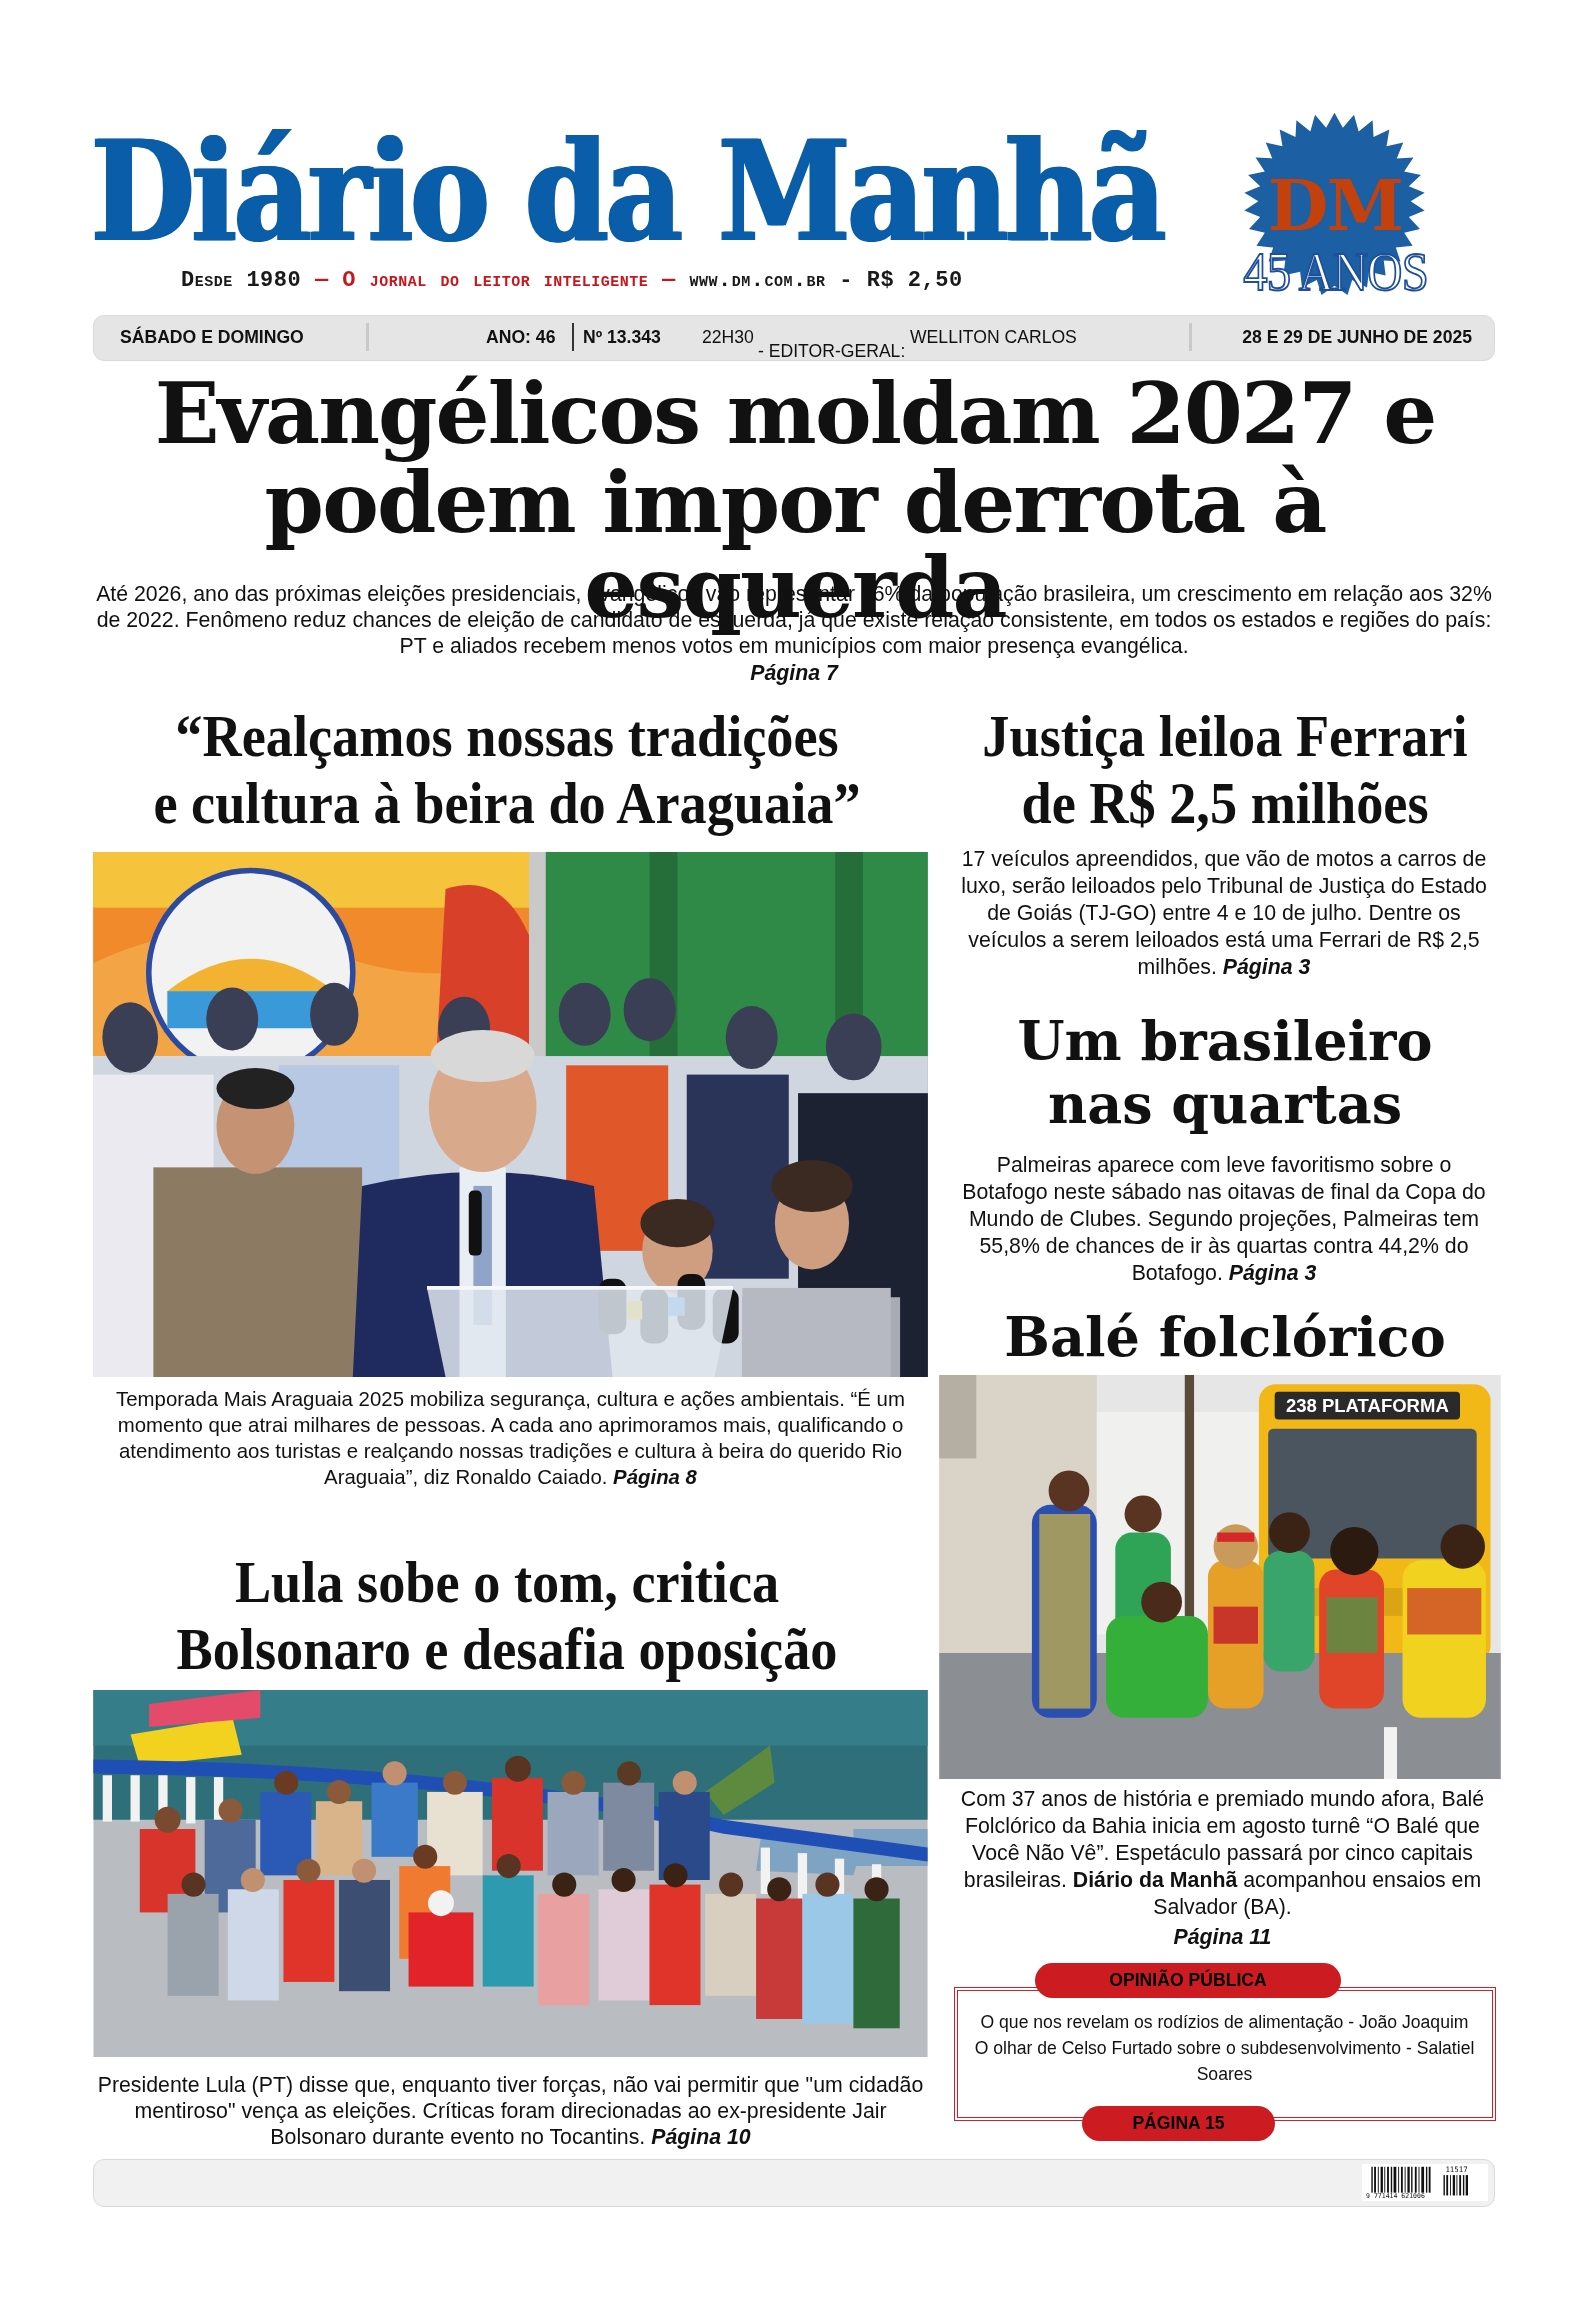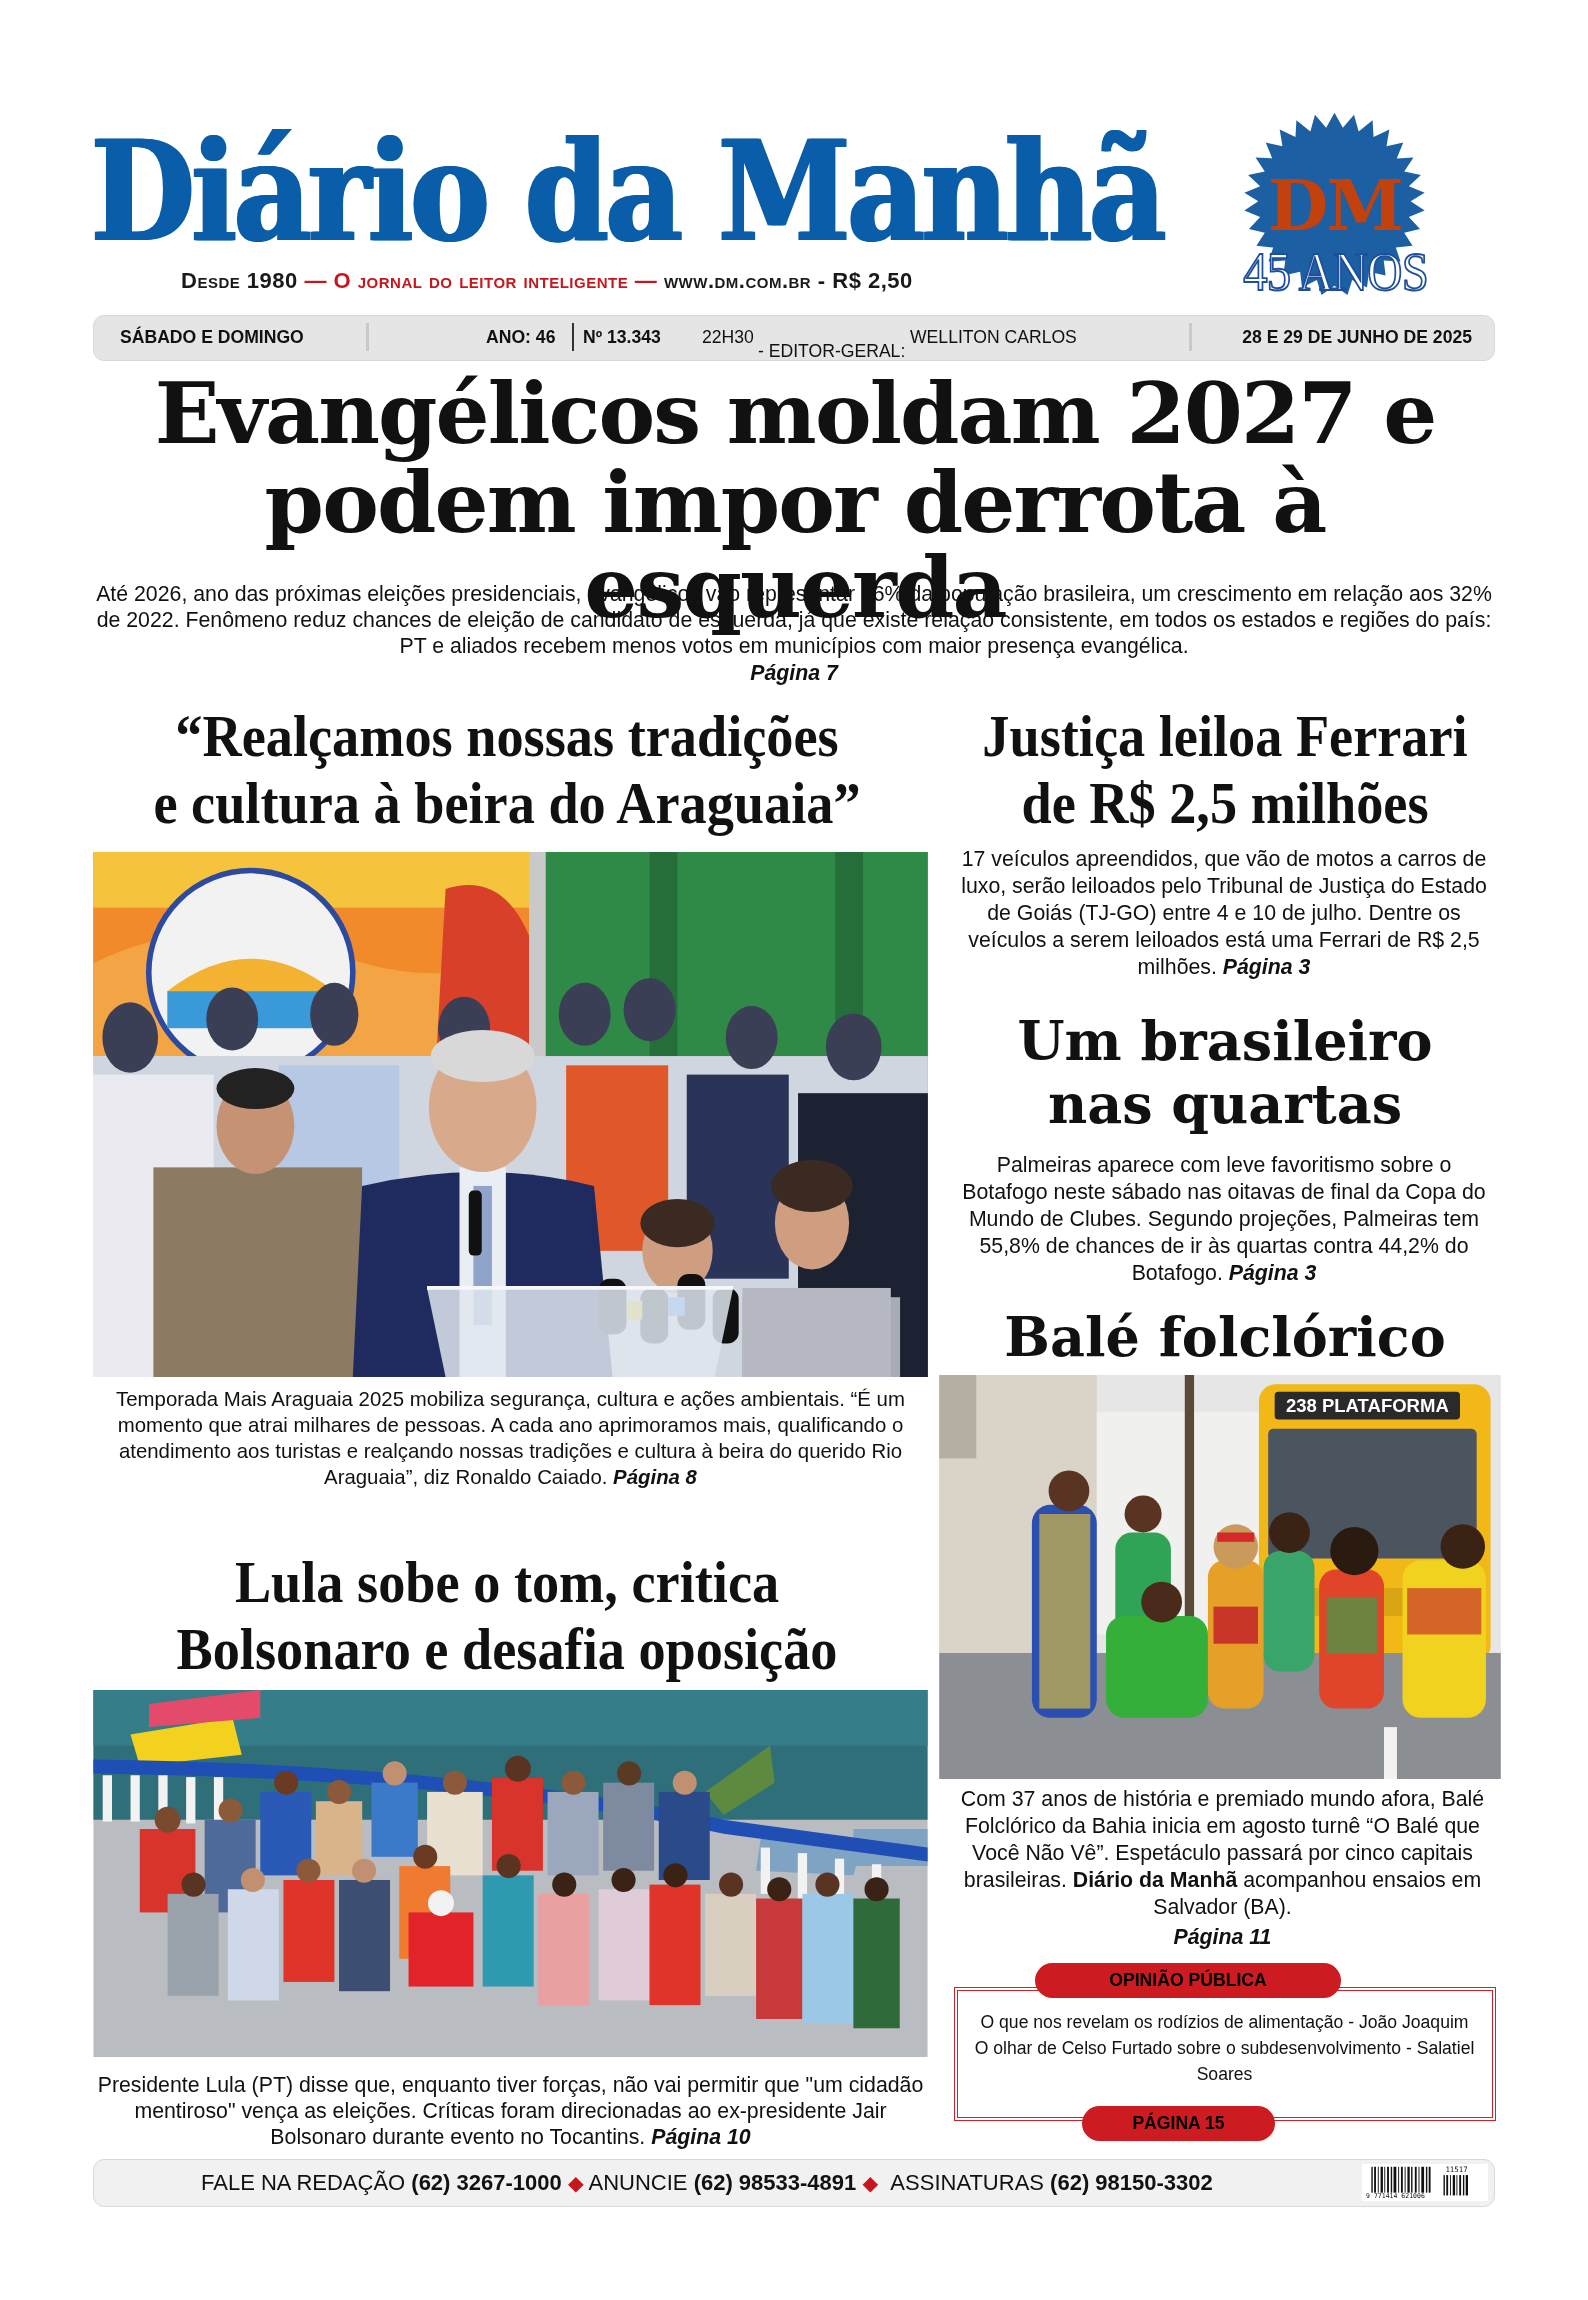--- a/index.html
+++ b/index.html
@@ -1,21 +1,21 @@
 <!DOCTYPE html>
 <html style="font-size:15px"><head>
 <meta charset="utf-8">
 <style>
   html, body { margin:0; padding:0; background:#ffffff; }
   body { width:1589px; height:2300px; position:relative; overflow:hidden; font-family:"Liberation Sans", sans-serif; color:#111; }
   .abs { position:absolute; }
 
   
   .masthead-title { left:91px; top:117px; width:1141px; height:148px; font-family:"DejaVu Serif", serif; font-weight:900; font-size:139px; line-height:148px; color:#0a5da8; letter-spacing:-3.7px; transform:scaleX(0.86); transform-origin:left top; white-space:nowrap; text-shadow:1.9px 0 0 #0a5da8, -1.9px 0 0 #0a5da8; }
-  .tagline { left:181px; top:265px; width:983px; height:32px; font-family:Liberation Sans, sans-serif; font-weight:700; font-size:22px; line-height:32px; white-space:nowrap; font-variant:small-caps; letter-spacing:0.5px; }
+  .tagline { left:181px; top:265px; width:983px; height:32px; font-family:Liberation Mono, monospace; font-weight:700; font-size:22px; line-height:32px; white-space:nowrap; font-variant:small-caps; letter-spacing:0.5px; }
   .tagline .red { color:#c8161d; }
   .tagline .dark { color:#1a1a1a; }
   .seal { left:1223px; top:111px; width:223px; height:223px; }
   .seal-dm { left:1254px; top:169px; width:162px; text-align:center; font-family:"DejaVu Serif", serif; font-weight:900; font-size:70px; line-height:74px; color:#c2410c; letter-spacing:-1.9px; }
   .seal-anos { left:1217px; top:243px; width:237px; text-align:center; font-family:"Liberation Serif", serif; font-size:54px; line-height:58px; color:#fff; -webkit-text-stroke:1.9px #1f4f9a; letter-spacing:-0.9px; transform:scaleX(0.9); }
 
   
   .infobar { left:93px; top:315px; width:1402px; height:46px; background:#e5e5e5; border:1.9px solid #d9d9d9; border-radius:11px; box-sizing:border-box; }
   .info-item { top:0; height:43px; line-height:43px; font-size:17.6px; font-weight:700; color:#111; white-space:nowrap; }
   .info-sep { top:7.4px; width:2.8px; height:28px; background:#c9c9c9; }
@@ -312,30 +312,20 @@
 
 <aside>
   <div class="abs op-box"></div>
   <div class="abs op-pill" style="left:1035px; top:1963px; width:306px; height:35px; line-height:35px;">OPINIÃO PÚBLICA</div>
   <div class="abs op-text" style="left:961px; top:2009px; width:527px;">O que nos revelam os rodízios de alimentação - João Joaquim</div>
   <div class="abs op-text" style="left:961px; top:2035px; width:527px;">O olhar de Celso Furtado sobre o subdesenvolvimento - Salatiel Soares</div>
   <div class="abs op-pill" style="left:1082px; top:2106px; width:193px; height:35px; line-height:35px;">PÁGINA 15</div>
 </aside>
 
 <footer class="abs footer">
-  <div class="abs footer-text">
-    <span>FALE NA REDAÇÃO</span>
-    <b>(62) 3267-1000</b>
-    <span class="diamond">◆</span>
-    <span>ANUNCIE</span>
-    <b>(62) 98533-4891</b>
-    <span class="diamond">◆</span>
-    &nbsp;<span>ASSINATURAS</span>
-    <b>(62) 98150-3302</b>
-  </div>
   <div class="abs barcode">
     <svg width="126" height="37" viewBox="0 0 136 40">
       <g fill="#111">
         <rect x="10" y="3" width="1.5" height="28"></rect>
           <rect x="13" y="3" width="2" height="28"></rect>
           <rect x="17" y="3" width="1" height="28"></rect>
         <rect x="20" y="3" width="2.5" height="28"></rect>
           <rect x="24" y="3" width="1" height="28"></rect>
           <rect x="27" y="3" width="2" height="28"></rect>
         <rect x="31" y="3" width="1.5" height="28"></rect>

